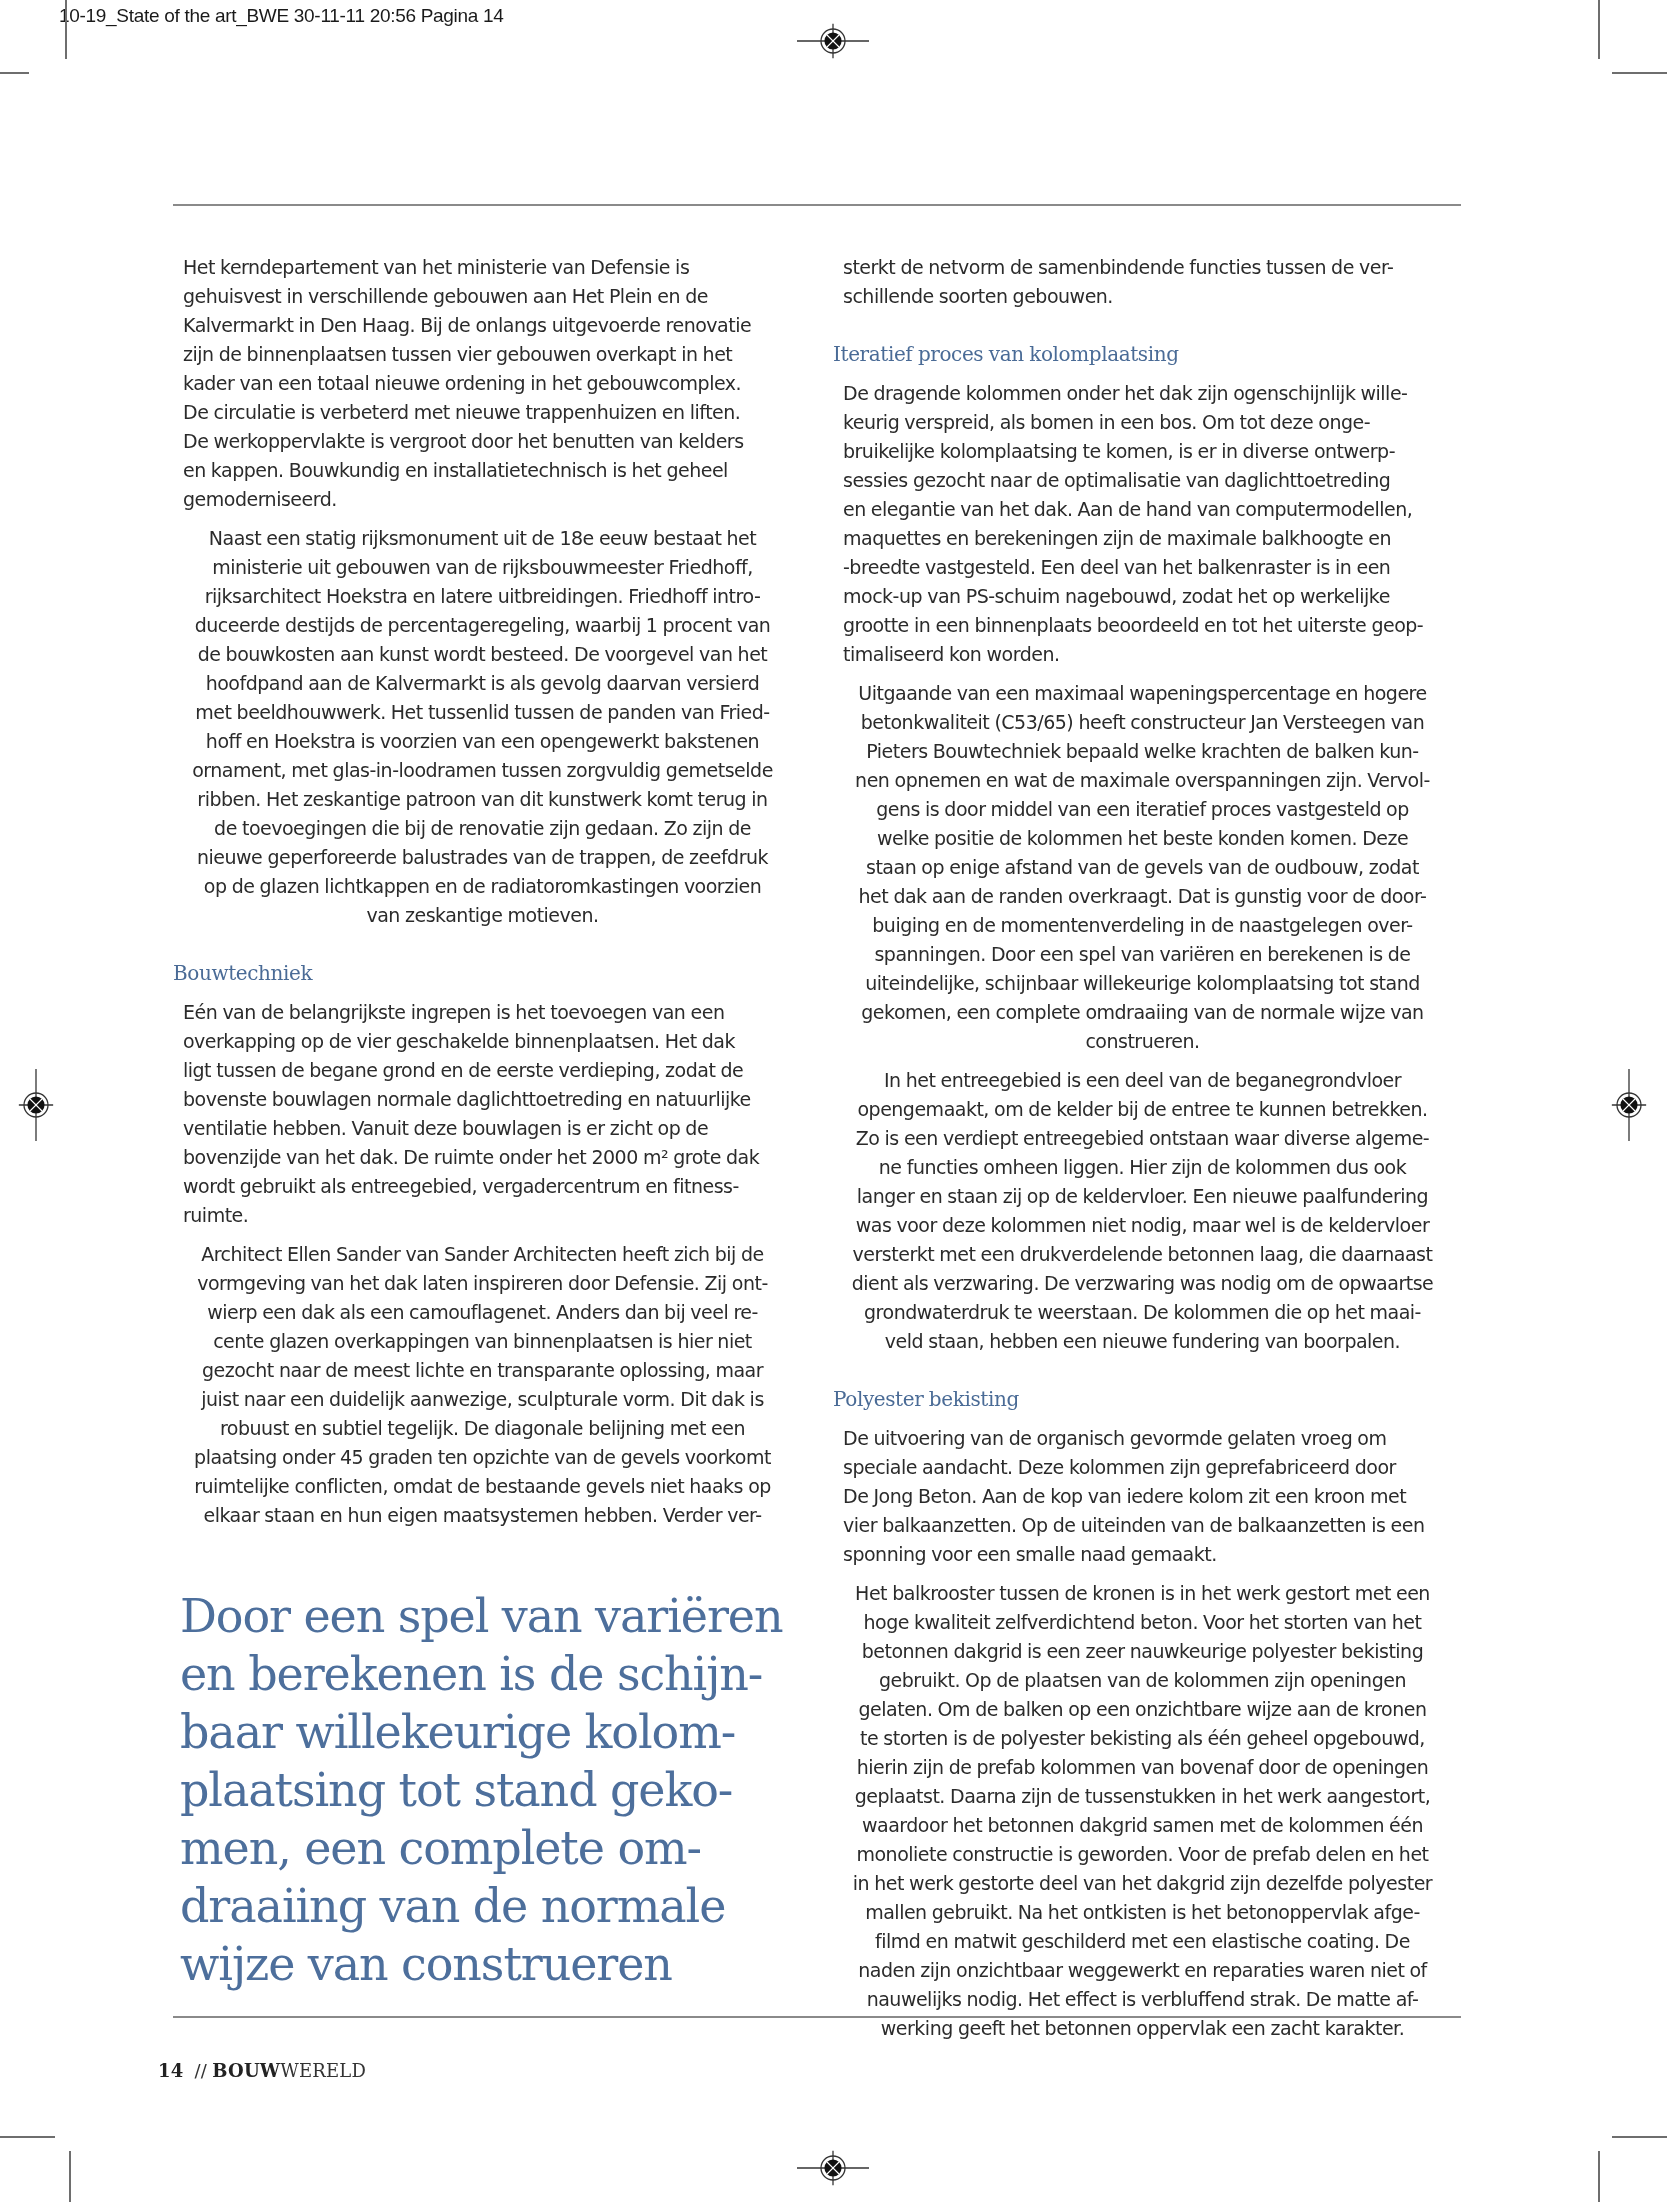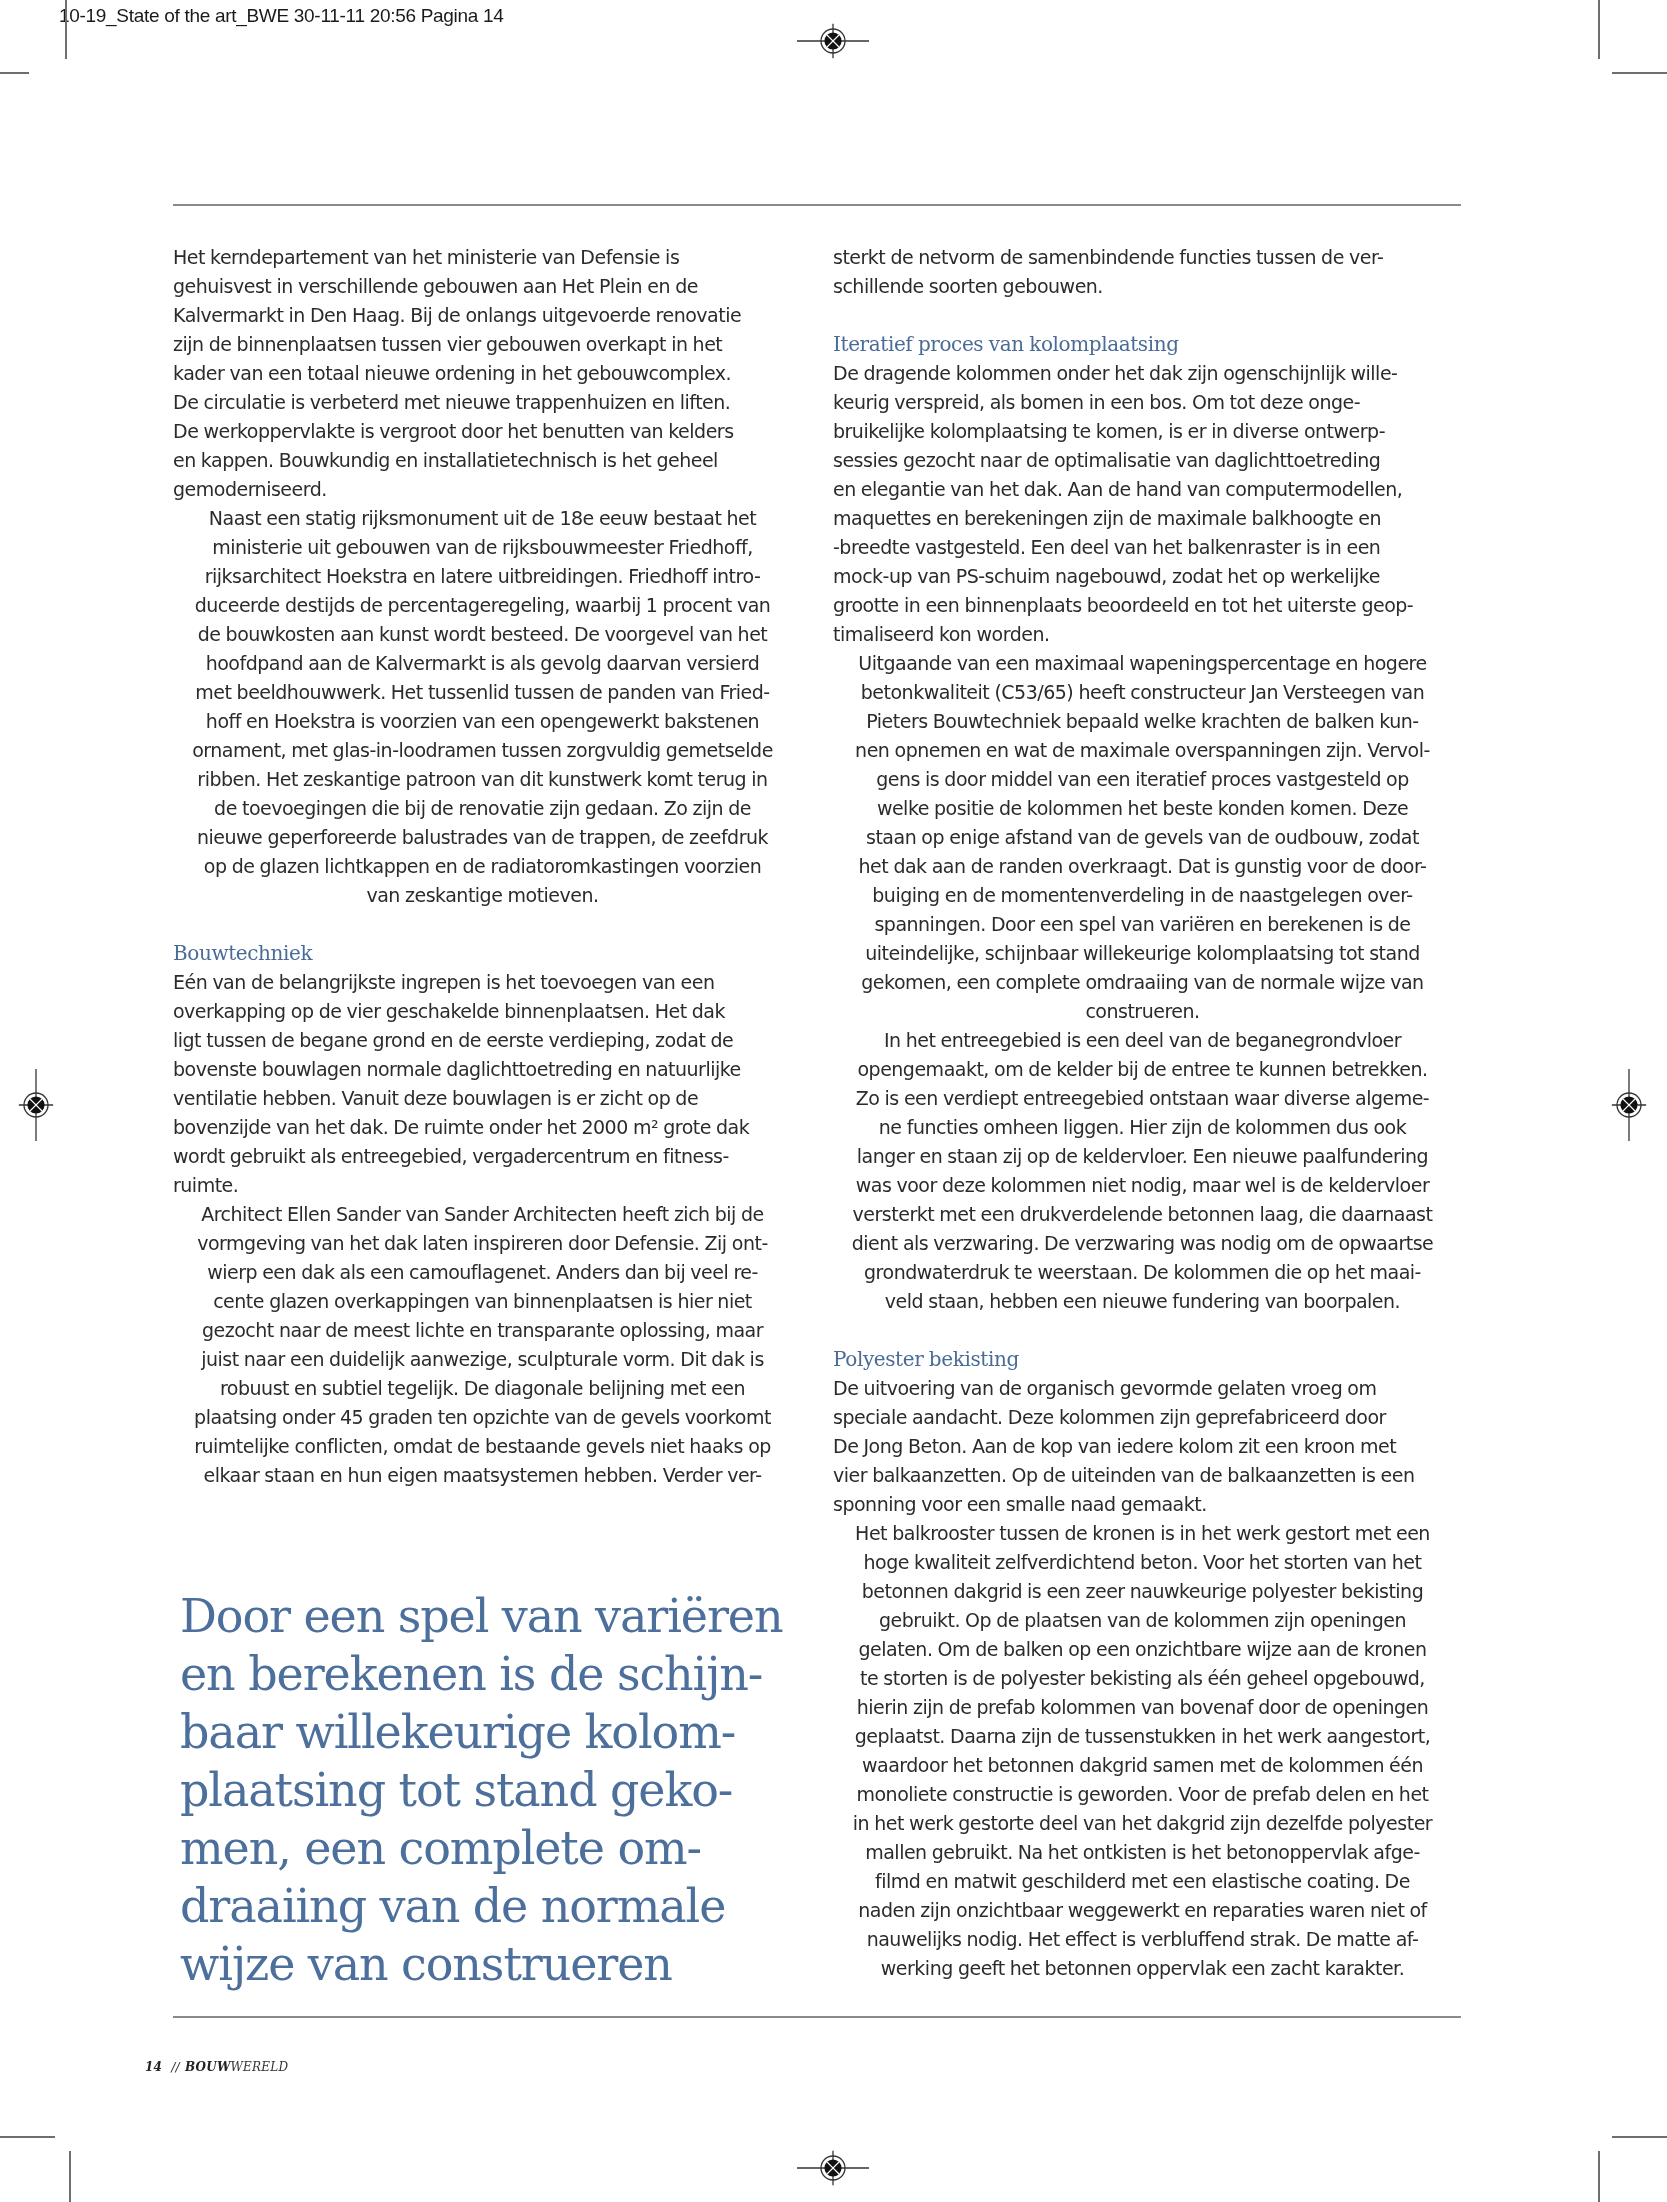--- a/index.html
+++ b/index.html
@@ -11,27 +11,27 @@
 
   .reg { position: absolute; width: 72px; height: 72px; }
   .reg svg { width: 100%; height: 100%; display: block; }
 
   .rule { position: absolute; left: 173px; width: 1288px; height: 1.7px; background: #8a8a8a; }
 
   .col { position: absolute; top: 243px; width: 619px; font-family: "DejaVu Sans", sans-serif; font-size: 19px; line-height: 29px; letter-spacing: -0.5px; word-spacing: -0.4px; color: #2b2b2b; }
   .col-left { left: 173px; }
   .col-right { left: 833px; }
 
-  .col p { margin: 0; white-space: pre-line; }
+  .col p { margin: 10px; white-space: pre-line; }
   .col h2 { margin: 29px 0 0 0; font-family: "DejaVu Serif", serif; font-weight: normal; font-size: 20px; line-height: 29px; letter-spacing: -0.4px; color: #4a6b96; }
   .col p + p { margin-top: 0; text-align: center; }
 
   .pullquote { position: absolute; left: 180px; top: 1587px; width: 637px; font-family: "DejaVu Serif", serif; font-weight: 200; font-size: 46px; line-height: 58px; letter-spacing: -1.1px; color: #4d6f9c; white-space: pre-line; }
 
-  .footer { position: absolute; left: 145px; top: 2060px; font-family: "DejaVu Serif", serif; font-size: 12px; color: #222; letter-spacing: 0.2px; font-style: italic; }
+  .footer { position: absolute; left: 158px; top: 2060px; font-family: "DejaVu Serif", serif; font-size: 18px; color: #222; letter-spacing: 0.2px; }
   .footer .pnum { font-weight: bold; }
   .footer .sep { font-family: "DejaVu Sans", sans-serif; font-weight: normal; color: #333; margin: 0 5.2px; }
   .footer .brand-bold { font-weight: bold; }
   .footer .brand-light { font-weight: normal; color: #333; }
 </style>
 </head>
 <body>
 
 <div class="slug">10-19_State of the art_BWE  30-11-11  20:56  Pagina 14</div>
 

